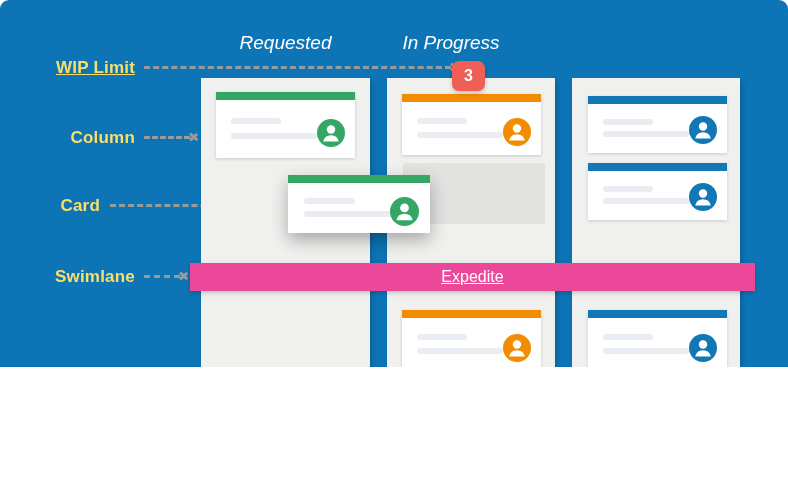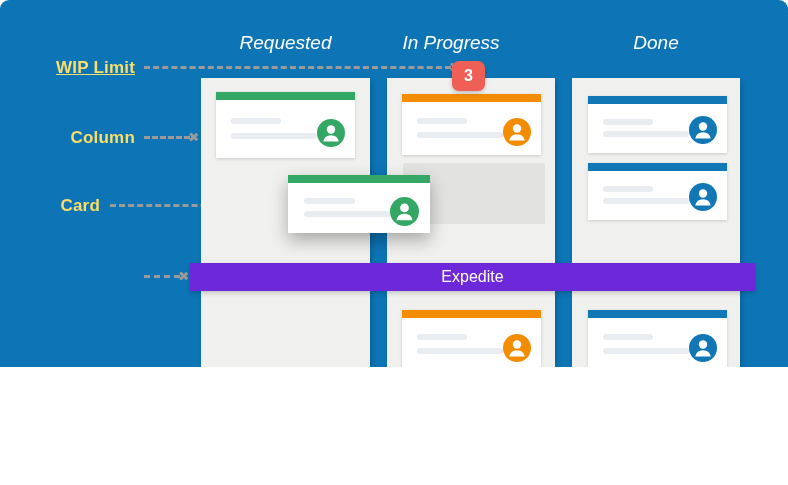--- a/index.html
+++ b/index.html
@@ -109,57 +109,58 @@
     font-size:16px;
     font-weight:bold;
     display:flex;align-items:center;justify-content:center;
     box-shadow:0 2px 4px rgba(0,0,0,.20);
     z-index:45;
   }
 
   
   .swimlane{
     position:absolute;
-    background:#6d28d9;
+    background:#ec4899;
     color:#ffffff;
     font-size:16px;
     display:flex;align-items:center;justify-content:center;
     box-shadow:0 2px 5px rgba(0,0,0,.20);
     z-index:30;
+    text-decoration:underline;
   }
 </style>
 </head>
 <body>
 
 <div id="stage">
 
   <div class="bg"></div>
 
   <div class="col-head" style="left:201px;top:32px;width:169px;">Requested</div>
   <div class="col-head" style="left:367px;top:32px;width:168px;">In Progress</div>
-  <div class="col-head" style="left:572px;top:32px;width:168px;">Done</div>
 
   <div class="annot" style="left:10px;top:59px;width:125px;text-decoration:underline;">WIP Limit</div>
   <div class="arrow" style="left:144px;top:61px;width:316px;">
     <span class="line"></span>
     <span class="head"></span>
   </div>
 
   <div class="annot" style="left:10px;top:129px;width:125px;">Column</div>
   <div class="arrow" style="left:144px;top:131px;width:55px;">
     <span class="line"></span>
     <span class="head"></span>
   </div>
 
   <div class="annot" style="left:10px;top:197px;width:90px;">Card</div>
   <div class="arrow" style="left:110px;top:199px;width:178px;">
     <span class="line"></span>
     <span class="head"></span>
   </div>
 
+  <div class="annot" style="left:10px;top:268px;width:125px;">Swimlane</div>
   <div class="arrow" style="left:144px;top:270px;width:45px;">
     <span class="line"></span>
     <span class="head"></span>
   </div>
 
   <div class="column" style="left:201px;top:78px;width:169px;height:360px;"></div>
   <div class="column" style="left:387px;top:78px;width:168px;height:360px;"></div>
   <div class="column" style="left:572px;top:78px;width:168px;height:360px;"></div>
 
   <div class="wip-badge" style="left:452px;top:61px;width:33px;height:30px;">3</div>

